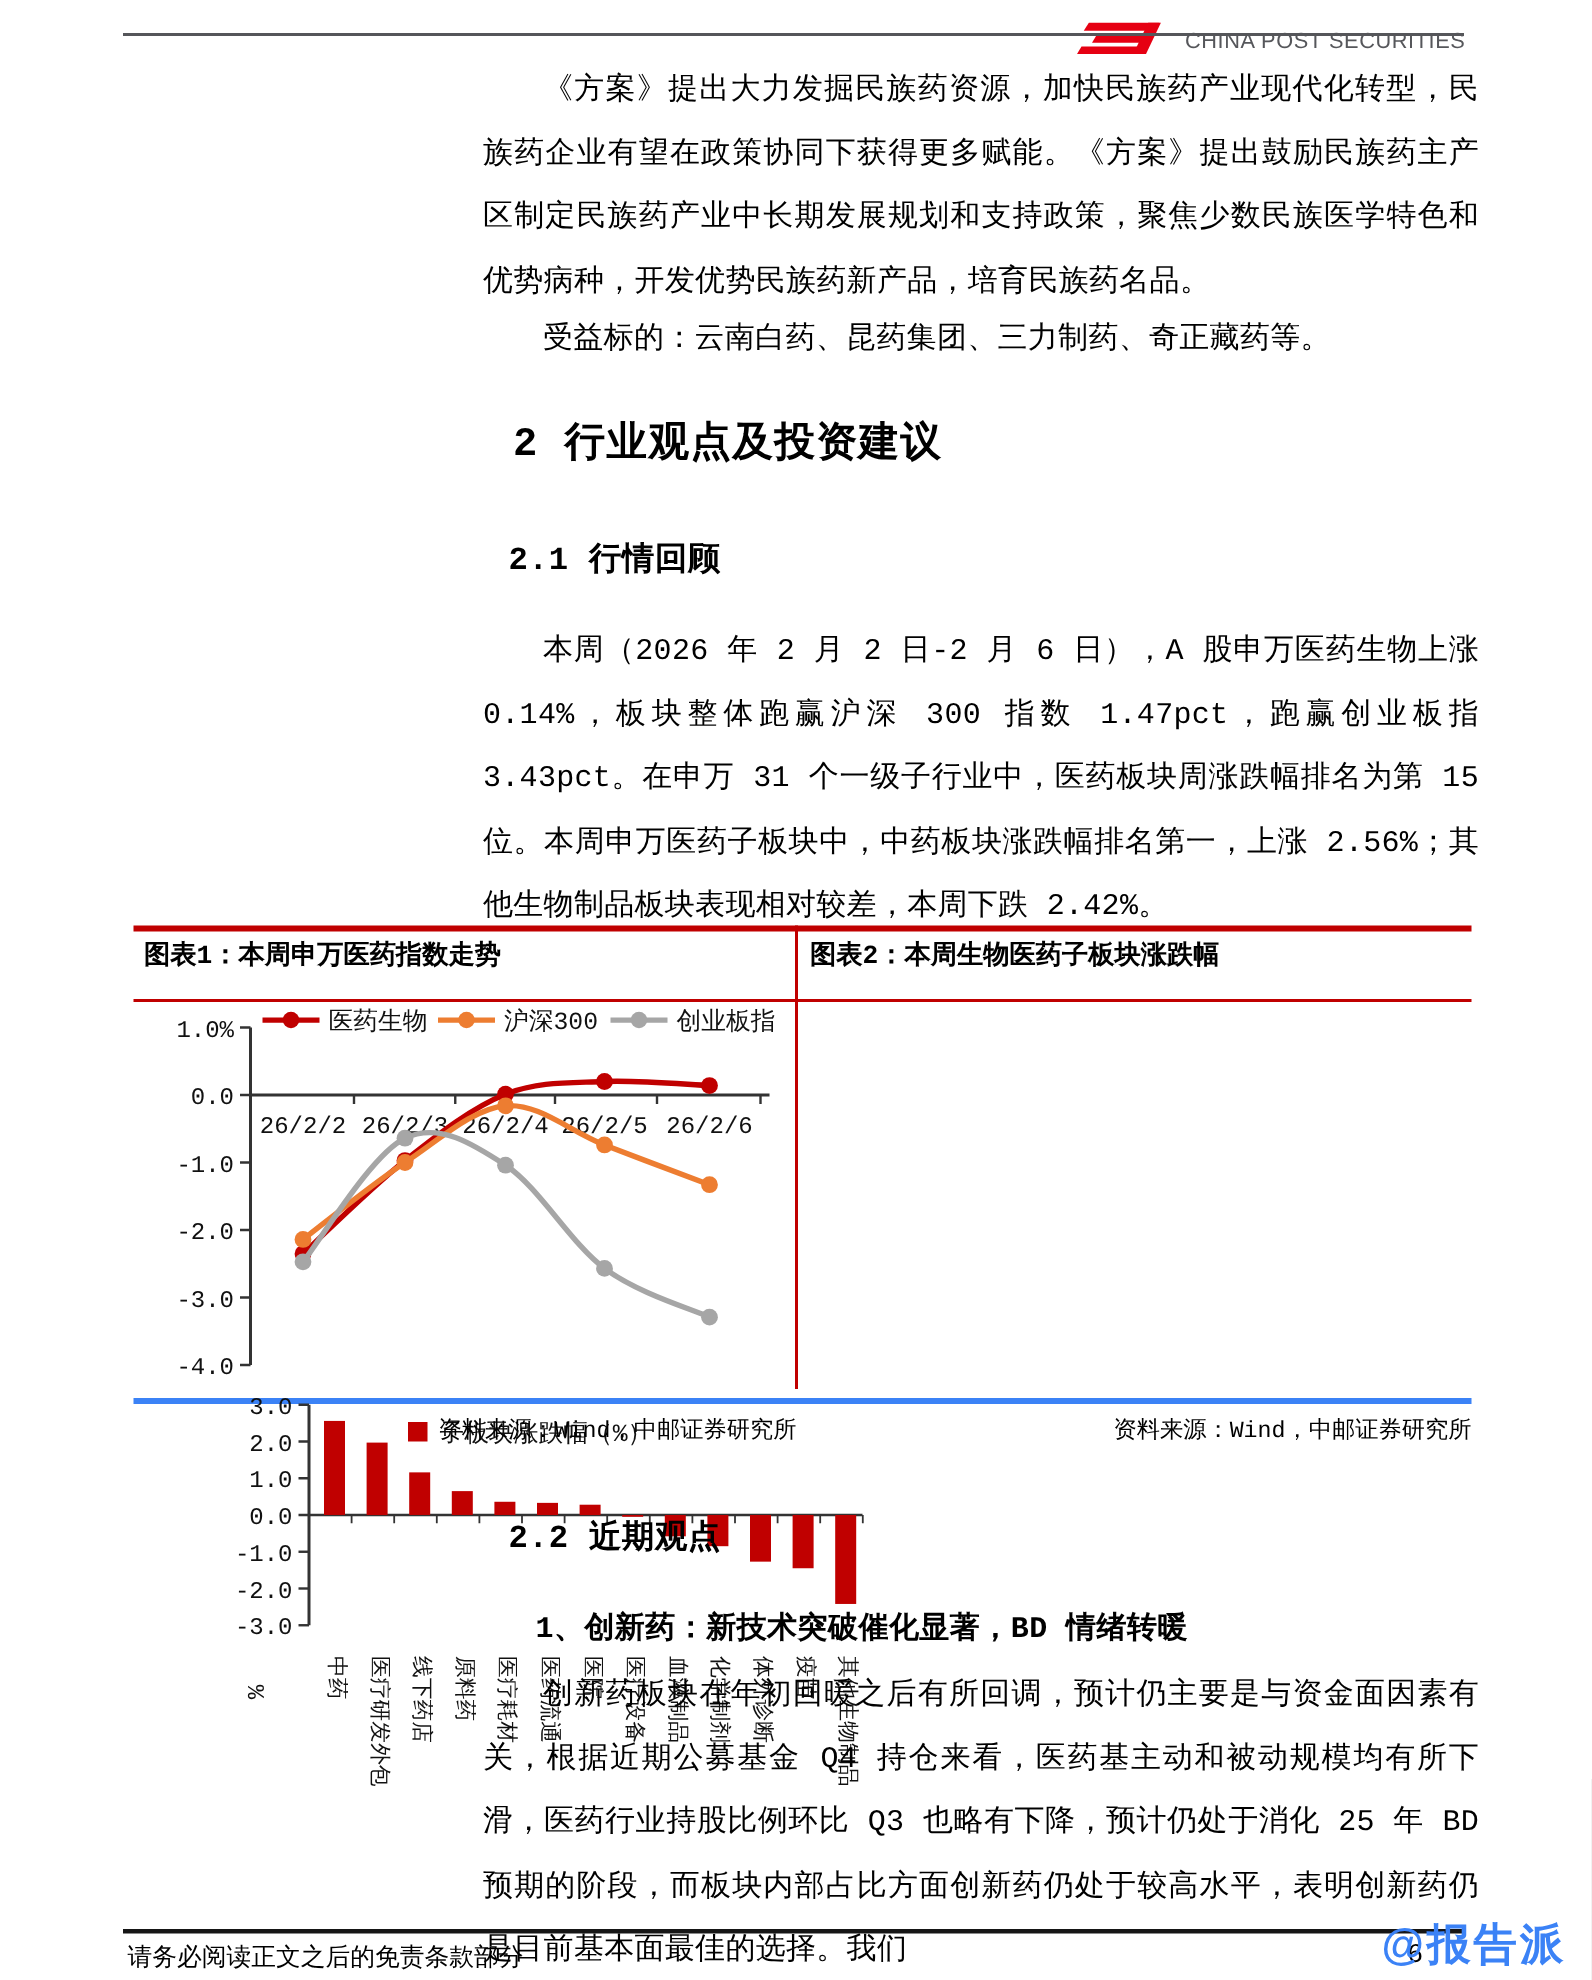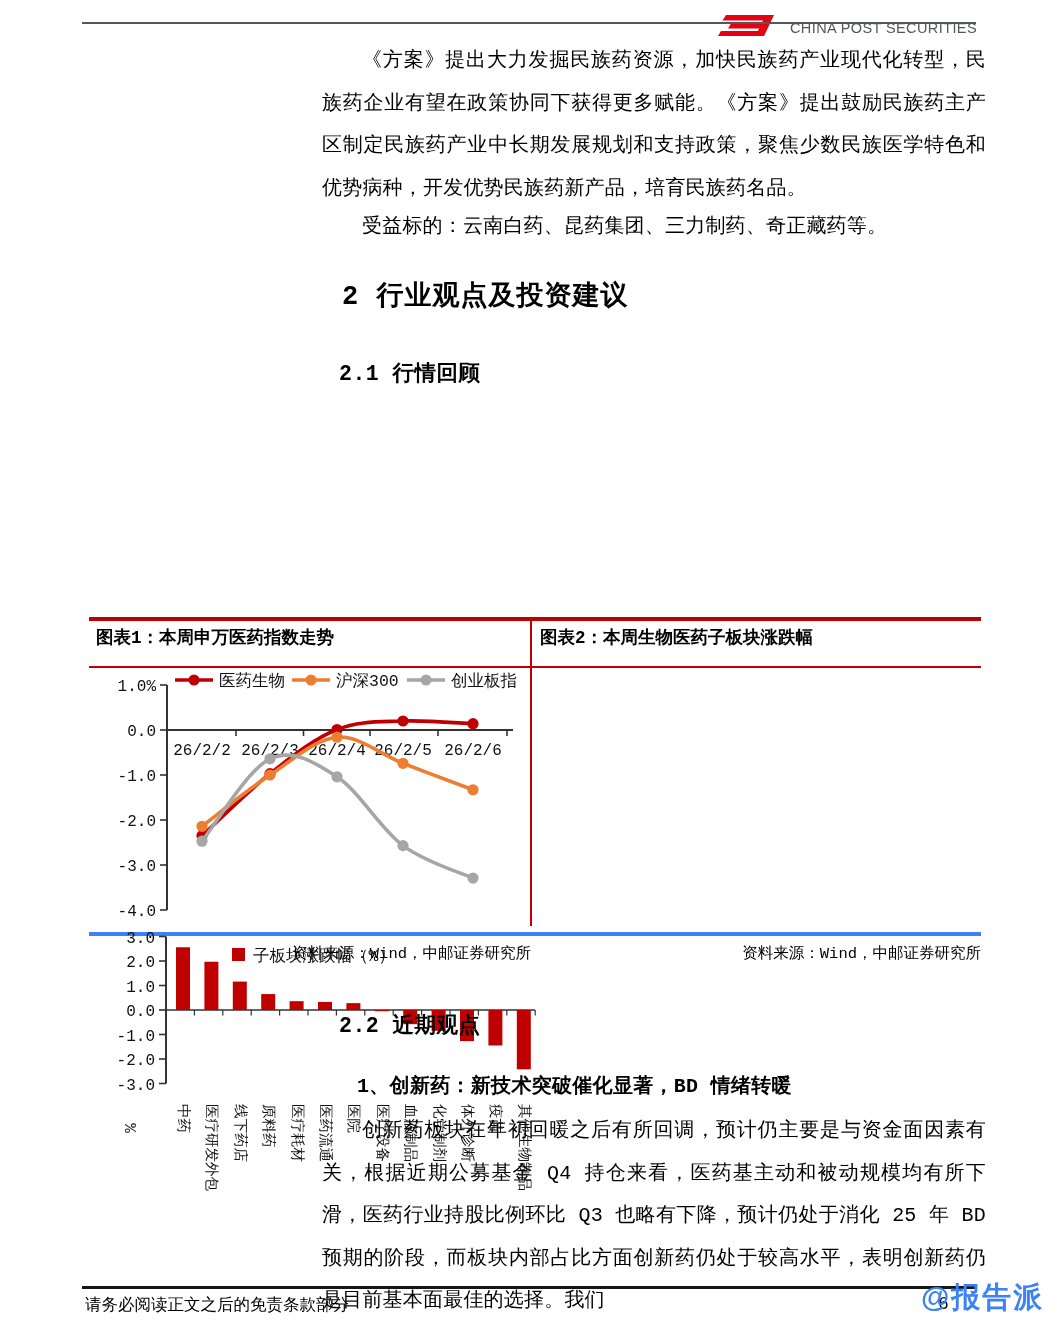--- a/index.html
+++ b/index.html
@@ -17,21 +17,21 @@
   .h-sub{position:absolute;left:339px;font:bold 21.5px/28px "Liberation Mono","Liberation Serif",serif;letter-spacing:.5px;}
   .h-point{position:absolute;left:357px;font:bold 20px/28px "Liberation Mono","Liberation Serif",serif;letter-spacing:.3px;}
   
   .figures{position:absolute;left:89px;top:617px;width:892px;border-top:4px solid #c00000;}
   .fig-titles{display:flex;border-bottom:2px solid #c00000;}
   .fig-title{box-sizing:border-box;padding:6px 0 16px 7px;font:bold 17.5px/23px "Liberation Mono","Liberation Serif",serif;}
   .fig-title.left{width:442px;}
   .fig-title.right{width:450px;padding-left:9px;}
   .fig-charts{display:flex;border-bottom:4px solid #3b82f6;height:264px;flex-direction:column;}
   .fig-cell-left{width:442px;height:264px;}
-  .fig-cell-right{width:450px;height:204px;}
+  .fig-cell-right{width:450px;height:204px;margin-left:40px;}
   .fig-vline{position:absolute;left:441px;top:-4px;width:2px;height:309px;background:#c00000;}
   .fig-sources{display:flex;padding-top:8px;text-align:right;}
   .fig-source{box-sizing:border-box;font:15.5px/20px "Liberation Mono","Liberation Serif",serif;color:#000;}
   .fig-source.left{width:442px;padding-left:7px;}
   .fig-source.right{width:450px;padding-left:9px;}
   
   .tick{font:16px "Liberation Mono","DejaVu Sans Mono",monospace;fill:#111;}
   .leg{font:16.5px "Liberation Mono","Liberation Serif",serif;fill:#111;}
   .cat{font:14.5px "Liberation Mono","Liberation Serif",serif;fill:#111;}
   
@@ -59,20 +59,21 @@
     </span>
     <span class="brand-en">CHINA POST SECURITIES</span>
   </div>
   <div class="header-rule"></div>
 
   <div class="para" style="top:40px;">《方案》提出大力发掘民族药资源，加快民族药产业现代化转型，民族药企业有望在政策协同下获得更多赋能。《方案》提出鼓励民族药主产区制定民族药产业中长期发展规划和支持政策，聚焦少数民族医学特色和优势病种，开发优势民族药新产品，培育民族药名品。</div>
   <div class="para" style="top:206px;">受益标的：云南白药、昆药集团、三力制药、奇正藏药等。</div>
 
   <div class="h-section" style="top:280px;">2 行业观点及投资建议</div>
   <div class="h-sub" style="top:360px;">2.1 行情回顾</div>
+  <div class="para" style="top:414px;">本周（2026 年 2 月 2 日-2 月 6 日），A 股申万医药生物上涨 0.14%，板块整体跑赢沪深 300 指数 1.47pct，跑赢创业板指 3.43pct。在申万 31 个一级子行业中，医药板块周涨跌幅排名为第 15 位。本周申万医药子板块中，中药板块涨跌幅排名第一，上涨 2.56%；其他生物制品板块表现相对较差，本周下跌 2.42%。</div>
 
   <div class="figures">
     <div class="fig-vline"></div>
     <div class="fig-titles">
       <div class="fig-title left">图表1：本周申万医药指数走势</div>
       <div class="fig-title right">图表2：本周生物医药子板块涨跌幅</div>
     </div>
     <div class="fig-charts">
       <div class="fig-cell-left" id="line-chart"><svg width="442" height="264" viewBox="0 0 442 264">
             <line x1="78" y1="17" x2="78" y2="242" stroke="#333" stroke-width="2"></line>

